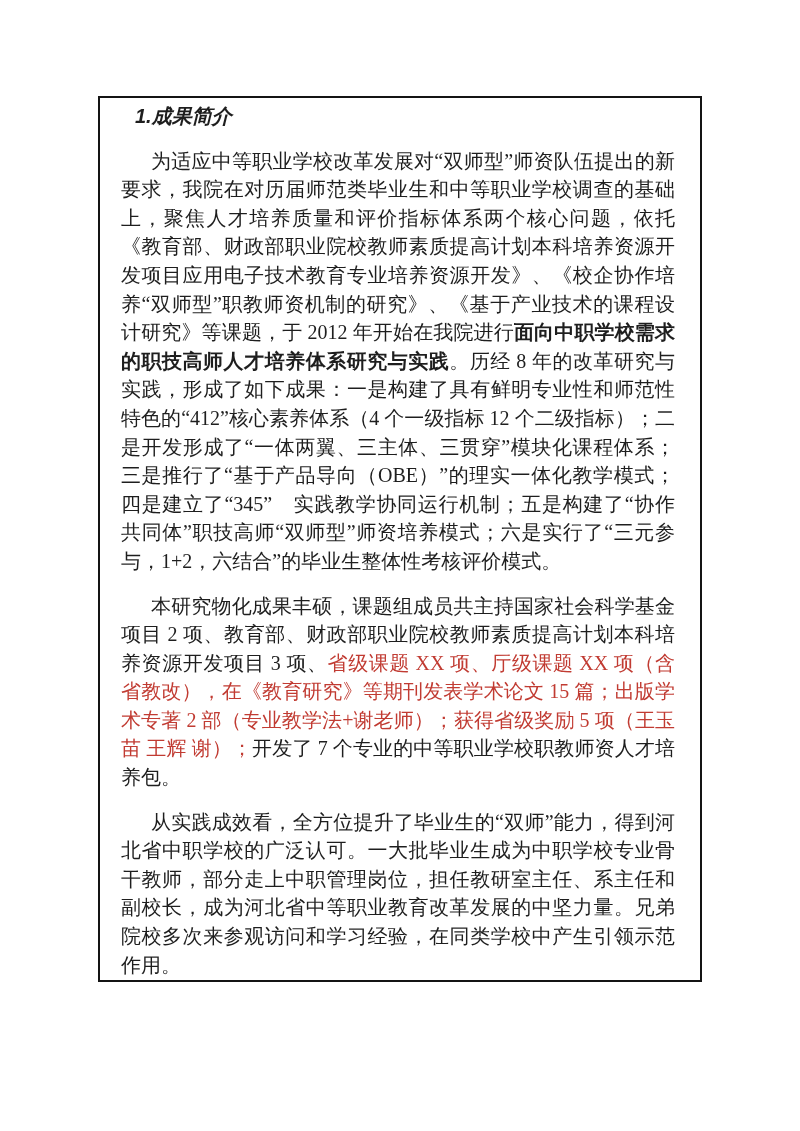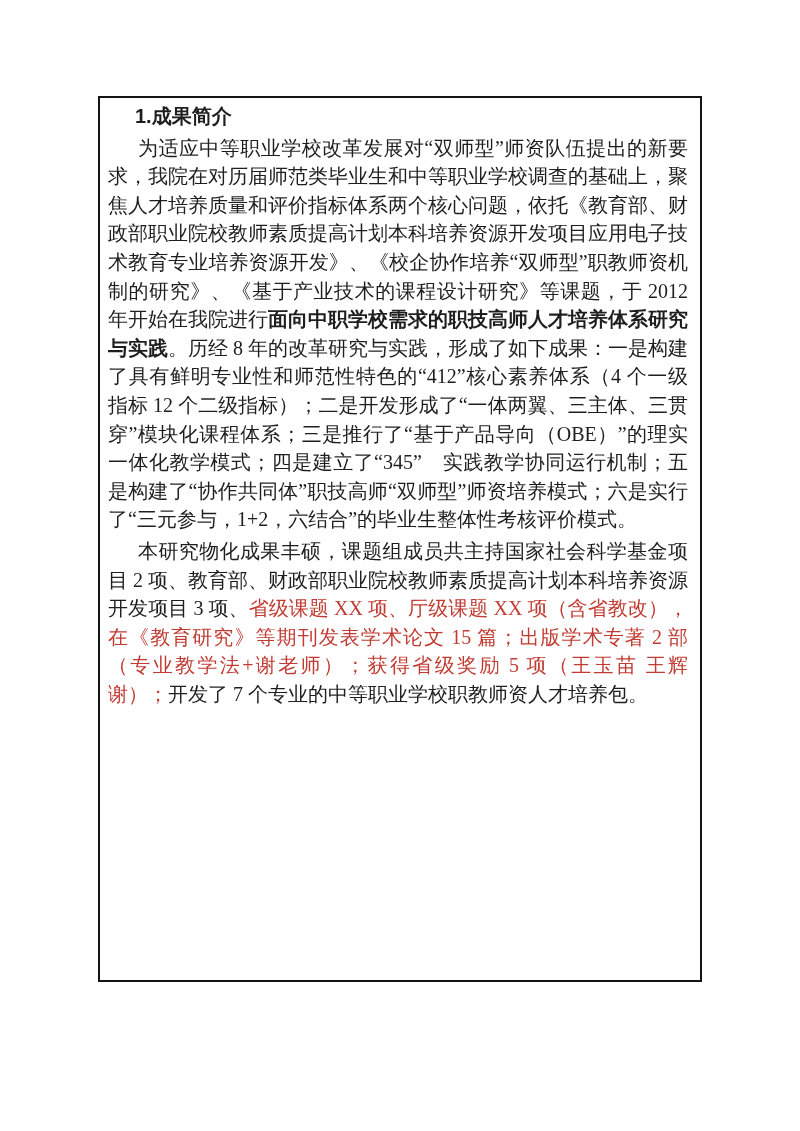--- a/index.html
+++ b/index.html
@@ -35,34 +35,36 @@
     text-align-last: left;
   }
   .section-title {
     margin: 0;
     padding-left: 30px;
     font-size: 20px;
     line-height: 28.6px;
     font-weight: bold;
     font-family: "Liberation Sans", "DejaVu Sans", sans-serif;
     text-align: right;
+    font-style: italic;
   }
   .para {
-    margin: 3px;
+    margin: 16px;
     text-indent: 30px;
   }
   .seg-bold {
     font-weight: bold;
   }
   .seg-red {
     color: #c13b32;
   }
 </style>
 </head>
 <body>
 
 <div class="page">
   <div class="cell">
     <h2 class="section-title">1.成果简介</h2>
     <p class="para"><span>为适应中等职业学校改革发展对“双师型”师资队伍提出的新要求，我院在对历届师范类毕业生和中等职业学校调查的基础上，聚焦人才培养质量和评价指标体系两个核心问题，依托《教育部、财政部职业院校教师素质提高计划本科培养资源开发项目应用电子技术教育专业培养资源开发》、《校企协作培养“双师型”职教师资机制的研究》、《基于产业技术的课程设计研究》等课题，于 2012 年开始在我院进行</span><span class="seg-bold">面向中职学校需求的职技高师人才培养体系研究与实践</span><span>。历经 8 年的改革研究与实践，形成了如下成果：一是构建了具有鲜明专业性和师范性特色的“412”核心素养体系（4 个一级指标 12 个二级指标）；二是开发形成了“一体两翼、三主体、三贯穿”模块化课程体系；三是推行了“基于产品导向（OBE）”的理实一体化教学模式；四是建立了“345”　实践教学协同运行机制；五是构建了“协作共同体”职技高师“双师型”师资培养模式；六是实行了“三元参与，1+2，六结合”的毕业生整体性考核评价模式。</span></p>
     <p class="para"><span>本研究物化成果丰硕，课题组成员共主持国家社会科学基金项目 2 项、教育部、财政部职业院校教师素质提高计划本科培养资源开发项目 3 项、</span><span class="seg-red">省级课题 XX 项、厅级课题 XX 项（含省教改），在《教育研究》等期刊发表学术论文 15 篇；出版学术专著 2 部（专业教学法+谢老师）；获得省级奖励 5 项（王玉苗 王辉 谢）；</span><span>开发了 7 个专业的中等职业学校职教师资人才培养包。</span></p>
+    <p class="para">从实践成效看，全方位提升了毕业生的“双师”能力，得到河北省中职学校的广泛认可。一大批毕业生成为中职学校专业骨干教师，部分走上中职管理岗位，担任教研室主任、系主任和副校长，成为河北省中等职业教育改革发展的中坚力量。兄弟院校多次来参观访问和学习经验，在同类学校中产生引领示范作用。</p>
   </div>
 </div>
 
 </body></html>

